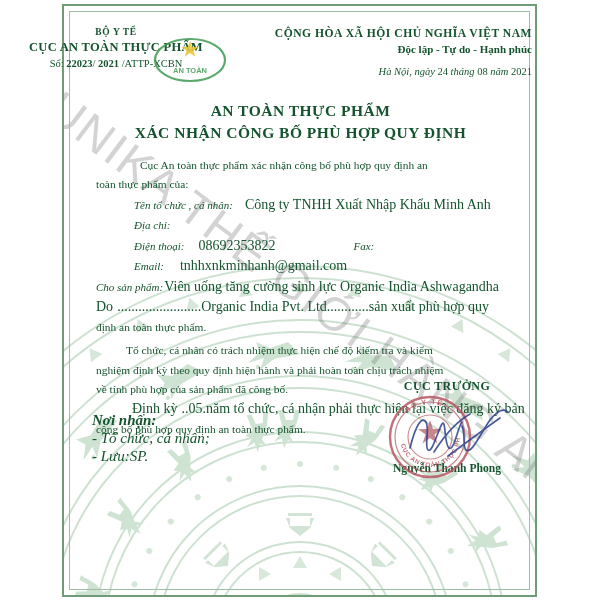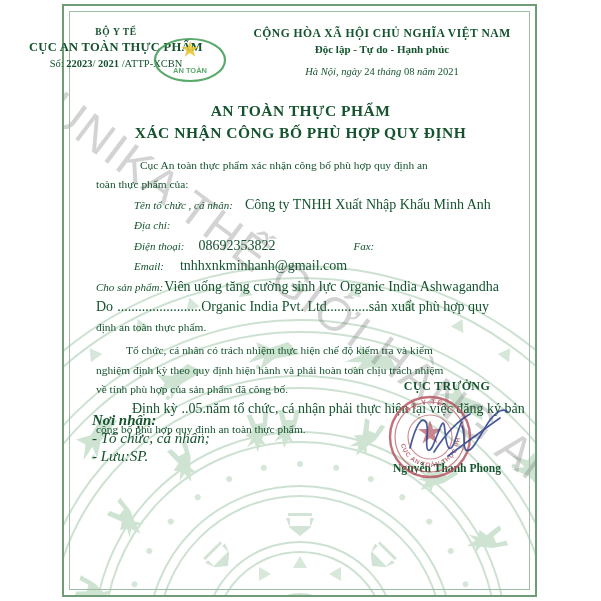--- a/index.html
+++ b/index.html
@@ -124,21 +124,21 @@
     margin-top: 1px;
     white-space: nowrap;
   }
   .hdr-number .numval { font-weight: bold; }
 
   .hdr-right {
     position: absolute;
     left: 232px;
     top: 0;
     width: 300px;
-    text-align: center;
+    text-align: right;
   }
   .hdr-country {
     font-size: 11.6px;
     font-weight: bold;
     letter-spacing: .5px;
     line-height: 15px;
     white-space: nowrap;
   }
   .hdr-motto {
     font-size: 11px;

